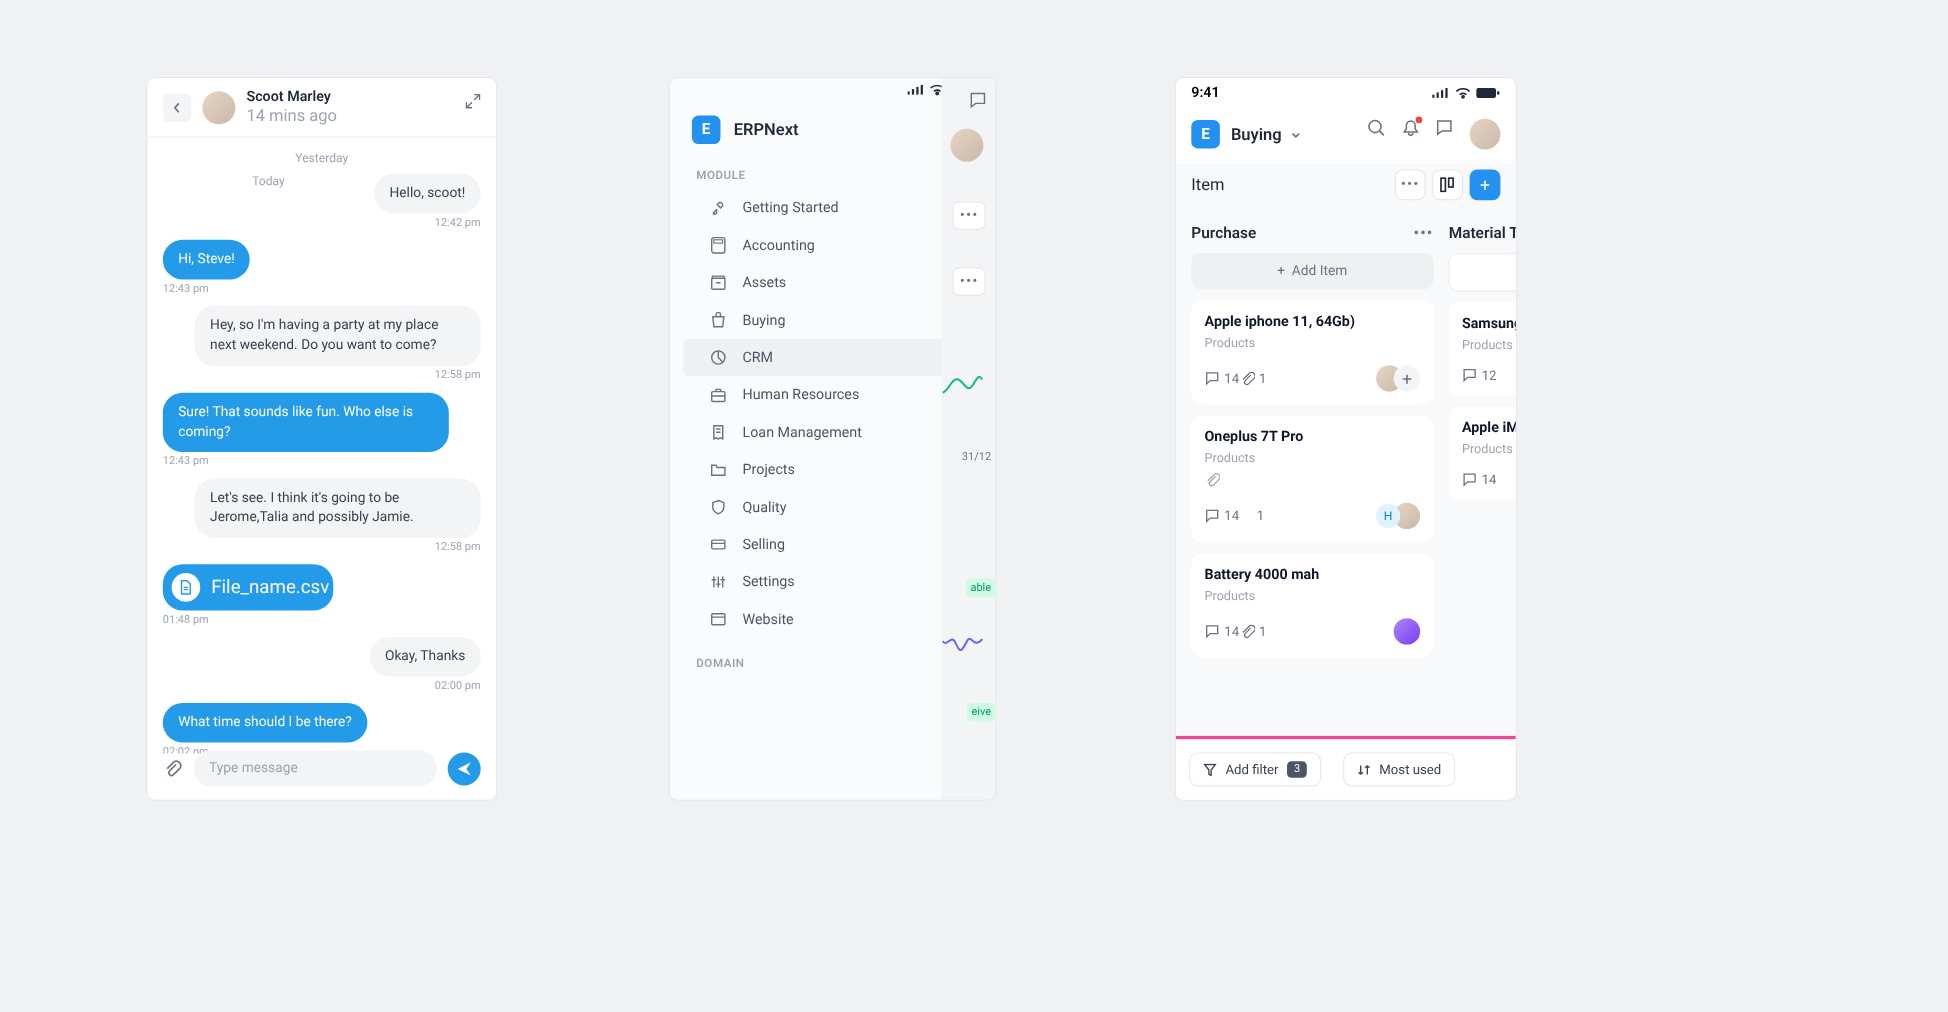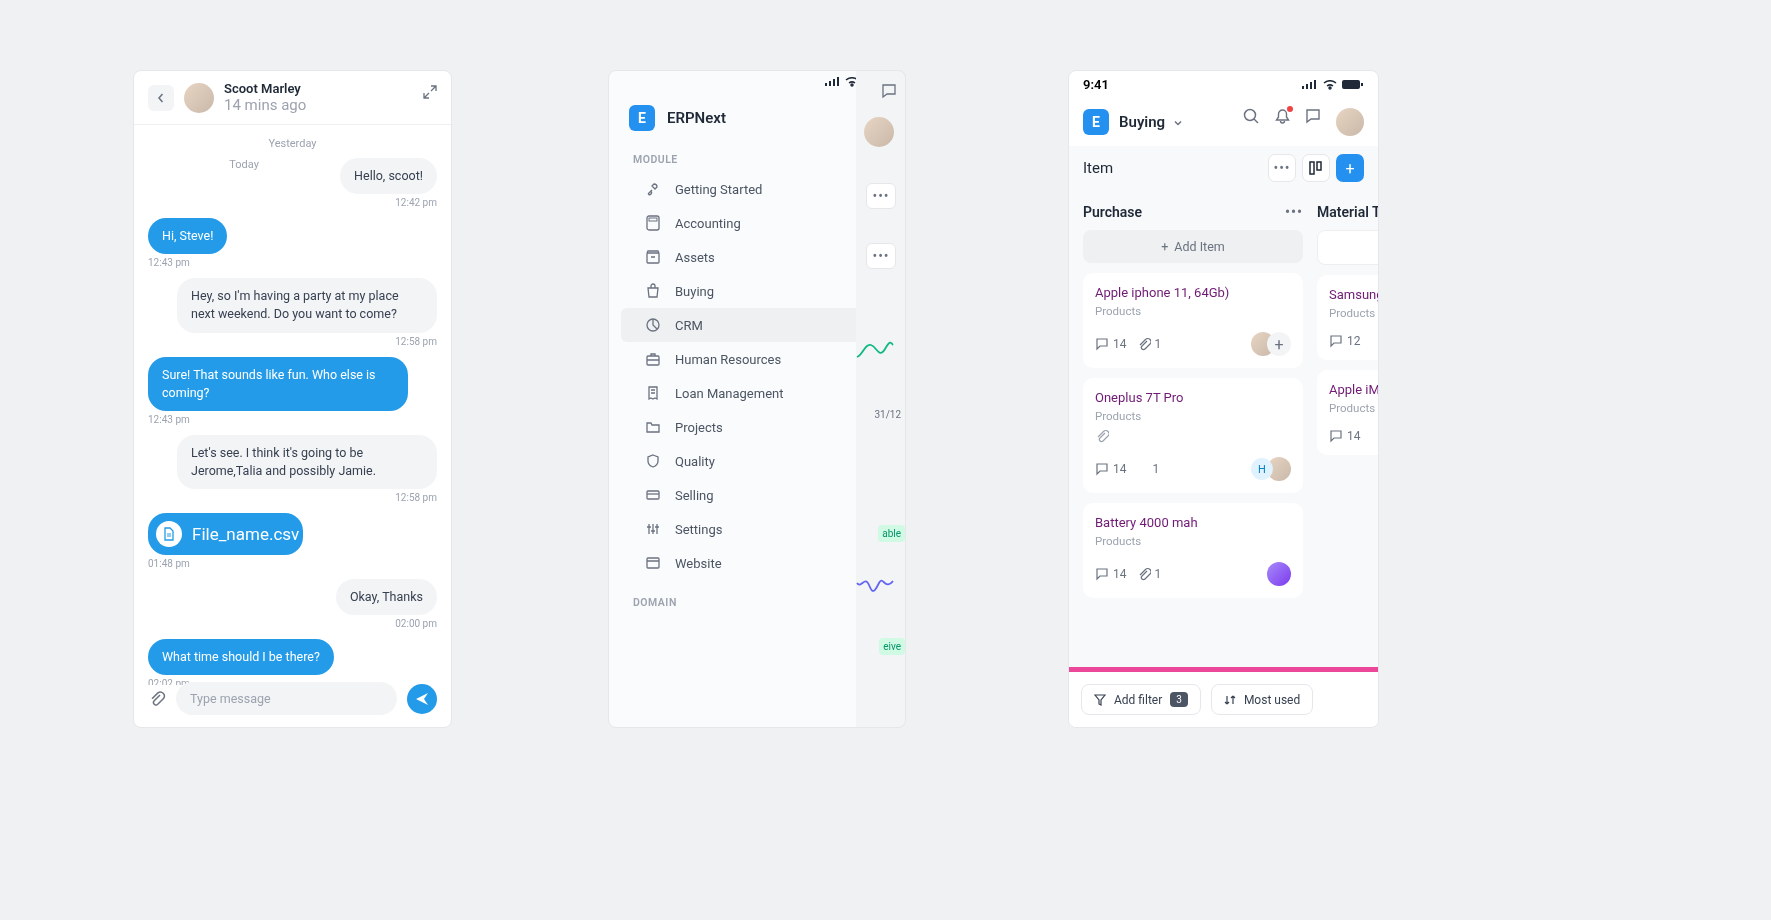--- a/index.html
+++ b/index.html
@@ -52,28 +52,28 @@
 .toolbar{display:flex;align-items:center;justify-content:space-between;padding:8px 14px;background:#f8f9fa}
 .ttitle{font-size:15px;font-weight:400;color:#1f2937}
 .pillbtn{width:28px;height:28px;border-radius:7px;display:flex;align-items:center;justify-content:center;font-size:16px}
 .addbtn{background:#2490ef;color:#fff}
 .vbtn{border:1px solid #e5e7eb;background:#fff;margin-right:6px}
 .colwrap{display:flex;gap:14px;padding:14px;background:#f8f9fa;height:480px}
 .col{width:220px;flex:none}
 .colhead{display:flex;justify-content:space-between;align-items:center;font-size:14px;font-weight:600;color:#1f2937;margin-bottom:10px}
 .addpill{background:#eef0f2;border-radius:8px;padding:9px;text-align:center;font-size:12.5px;color:#6b7280;cursor:pointer;margin-bottom:10px;display:flex;align-items:center;justify-content:center;gap:6px}
 .card{background:#fff;border-radius:10px;padding:12px;margin-bottom:10px}
-.card-t{font-size:13px;font-weight:400;color:#701a75;margin-bottom:4px}
+.card-t{font-size:13px;font-weight:700;color:#0f172a;margin-bottom:4px}
 .card-s{font-size:11.5px;color:#9ca3af}
 .card-foot{display:flex;justify-content:space-between;align-items:center;margin-top:14px}
-.cf-left{display:flex;gap:10px;font-size:12px;color:#6b7280;align-items:center}
+.cf-left{display:flex;font-size:12px;color:#6b7280;align-items:center}
 .cnt{display:flex;align-items:center;gap:4px}
 .cf-av{width:24px;height:24px;border-radius:50%;background:linear-gradient(135deg,#e8d5c4,#c9b8a8)}
 .cf-add{width:24px;height:24px;border-radius:50%;background:#f3f4f6;display:flex;align-items:center;justify-content:center;color:#6b7280;margin-left:-8px}
-.footbar{position:absolute;bottom:0;left:0;right:0;padding:12px;display:flex;gap:10px;background:#fff;border-top:5px solid #ec4899}
+.footbar{position:absolute;bottom:0;left:0;right:0;padding:12px;display:flex;gap:20px;background:#fff;border-top:3px solid #ec4899}
 .fbtn{border:1px solid #e5e7eb;border-radius:8px;padding:7px 12px;font-size:12px;display:flex;align-items:center;gap:8px;color:#374151}
 .badge{background:#4b5563;color:#fff;font-size:10px;padding:2px 6px;border-radius:4px}
 svg{display:block}
 .reddot{width:6px;height:6px;background:#ef4444;border-radius:50%;position:absolute;top:-2px;right:-2px}
 .relpos{position:relative}
 .peek-date{font-size:10px;color:#6b7280;margin-left:6px}
 </style>
 </head>
 <body>
 

